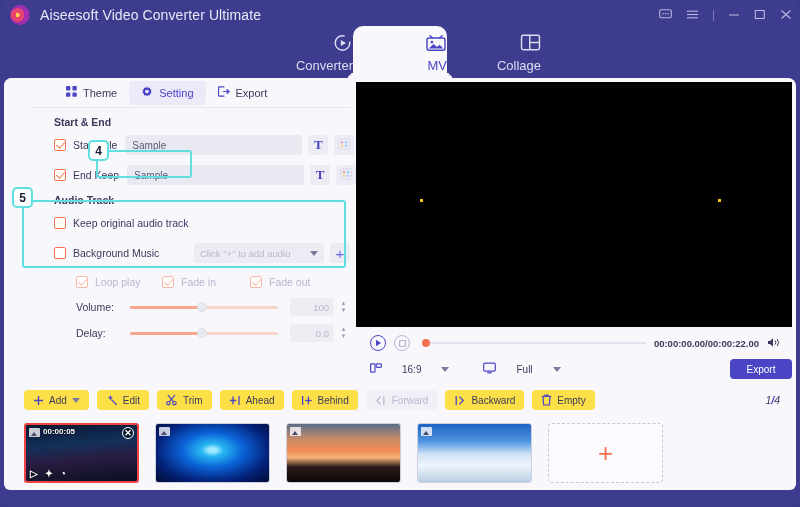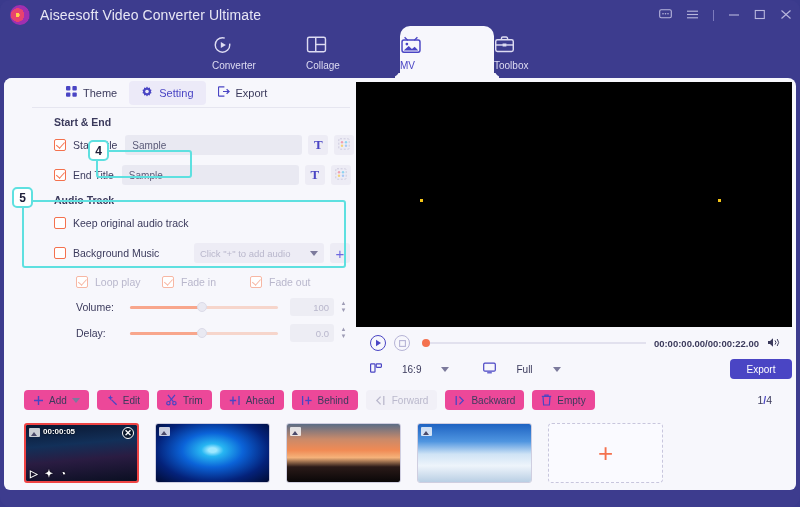--- a/index.html
+++ b/index.html
@@ -39,22 +39,22 @@
   .win-btns span { color: #b9b7dd; font-size: 12px; line-height: 1; display: inline-block; }
   .wb-sep { width: 1px; height: 11px; background: #7d7bbd; }
 
   
   .mainnav {
     position: absolute; top: 26px; left: 0; width: 800px; height: 52px;
     display: flex; justify-content: center; align-items: flex-end; gap: 0;
   }
   .navitem {
     width: 94px; height: 52px;
-    display: flex; flex-direction: column; align-items: flex-start; justify-content: center;
-    color: #dedcf2; font-size: 10px; gap: 5px; position: relative;
+    display: flex; flex-direction: column; align-items: flex-end; justify-content: center;
+    color: #dedcf2; font-size: 13px; gap: 5px; position: relative;
   }
   .navitem.active {
     background: #f7f7fc;
     color: #4a45c4;
     border-radius: 10px 10px 0 0;
   }
   .navitem.active::before, .navitem.active::after {
     content: ""; position: absolute; bottom: 0; width: 10px; height: 10px;
     background: transparent;
   }
@@ -173,26 +173,26 @@
     margin-left: auto; width: 62px; height: 20px; background: #4a45c4; color: #fff;
     border-radius: 4px; font-size: 10px; display: flex; align-items: center; justify-content: center;
   }
 
   
   .toolbar {
     position: absolute; top: 306px; left: 0; width: 792px; height: 32px;
     display: flex; align-items: center; padding-left: 20px; gap: 8px;
   }
   .tbtn {
-    height: 20px; background: #ec4899; border-radius: 4px; padding: 0 9px;
+    height: 20px; background: #fde047; border-radius: 4px; padding: 0 9px;
     display: flex; align-items: center; gap: 5px; font-size: 10px; color: #3b3a5c;
   }
   .tbtn.dim { color: #bab8cc; background: #f1f0f7; }
   .tbtn svg { display: block; }
-  .pagecount { margin-left: auto; margin-right: 24px; font-size: 10.5px; color: #3b3a5c; }
+  .pagecount { margin-left: auto; margin-right: 16px; font-size: 10.5px; color: #3b3a5c; font-style: italic; }
   .pagecount .slash { color: #4a45c4; font-weight: bold; }
 
   
   .thumbstrip {
     position: absolute; top: 338px; left: 0; width: 792px; height: 74px;
     display: flex; align-items: center; padding-left: 20px; gap: 16px;
   }
   .thumb {
     width: 115px; height: 60px; border-radius: 3px; position: relative; overflow: hidden;
     border: 1px solid #cfcee0; flex: none;
@@ -296,52 +296,40 @@
   <div class="mainnav">
     <div class="navitem">
       <span>
         <svg width="21" height="21" viewBox="0 0 22 22">
             <circle cx="11" cy="11.5" r="7.6" fill="none" stroke="#dedcf2" stroke-width="1.5" stroke-dasharray="38 8"></circle>
             <path d="M9.2 8.3 L14.6 11.5 L9.2 14.7 Z" fill="#dedcf2"></path>
           </svg>
       </span>
       <span>Converter</span>
     </div>
-    <div class="navitem">
-      <span>
-        <svg width="21" height="21" viewBox="0 0 22 22">
-            <rect x="1.6" y="3.4" width="18.8" height="15.2" rx="1.8" fill="none" stroke="#dedcf2" stroke-width="1.5"></rect>
-            <line x1="10.2" y1="3.4" x2="10.2" y2="18.6" stroke="#dedcf2" stroke-width="1.5"></line>
-            <line x1="10.2" y1="11" x2="20.4" y2="11" stroke="#dedcf2" stroke-width="1.5"></line>
-          </svg>
-      </span>
-      <span>Collage</span>
-    </div>
     <div class="navitem active">
       <span>
         <svg width="22" height="21" viewBox="0 0 24 22">
             <path d="M5 3 L8.5 6.5 M19 3 L15.5 6.5" stroke="#4a45c4" stroke-width="1.5" fill="none"></path>
             <rect x="2.2" y="6.2" width="19.6" height="13.2" rx="2" fill="none" stroke="#4a45c4" stroke-width="1.6"></rect>
             <circle cx="7.5" cy="10.5" r="1.5" fill="#4a45c4"></circle>
             <path d="M4 17.5 L9.5 12.5 L13 16 L16 13.5 L20 17.5 Z" fill="#4a45c4"></path>
           </svg>
       </span>
       <span>MV</span>
     </div>
     <div class="navitem">
       <span>
         <svg width="21" height="21" viewBox="0 0 22 22">
-            <path d="M7.8 6 V4.6 a1.4 1.4 0 0 1 1.4-1.4 h3.6 a1.4 1.4 0 0 1 1.4 1.4 V6" fill="none" stroke="#dedcf2" stroke-width="1.5"></path>
-            <rect x="1.8" y="6" width="18.4" height="12.4" rx="1.8" fill="none" stroke="#dedcf2" stroke-width="1.5"></rect>
-            <rect x="8.6" y="10" width="4.8" height="3" rx="1" fill="#dedcf2"></rect>
-            <line x1="1.8" y1="11.5" x2="8.6" y2="11.5" stroke="#dedcf2" stroke-width="1.5"></line>
-            <line x1="13.4" y1="11.5" x2="20.2" y2="11.5" stroke="#dedcf2" stroke-width="1.5"></line>
-          </svg>
-      </span>
-      <span>Toolbox</span>
+            <rect x="1.6" y="3.4" width="18.8" height="15.2" rx="1.8" fill="none" stroke="#dedcf2" stroke-width="1.5"></rect>
+            <line x1="10.2" y1="3.4" x2="10.2" y2="18.6" stroke="#dedcf2" stroke-width="1.5"></line>
+            <line x1="10.2" y1="11" x2="20.4" y2="11" stroke="#dedcf2" stroke-width="1.5"></line>
+          </svg>
+      </span>
+      <span>Collage</span>
     </div>
   </div>
 
   <div class="content">
 
     <div class="leftpane">
 
       <div class="subtabs">
         <div class="subtab">
           <span>
@@ -392,21 +380,21 @@
                 <circle cx="8" cy="4.2" r="1.2" fill="#8fd4f0"></circle>
                 <circle cx="4" cy="7.8" r="1.2" fill="#f5d27a"></circle>
                 <circle cx="8" cy="7.8" r="1.2" fill="#a8c8f5"></circle>
               </svg>
           </span>
         </div>
       </div>
 
       <div class="row">
         <div class="cb checked"></div>
-        <div class="rowlabel" style="width:62px">End Title</div>
+        <div class="rowlabel" style="width:62px">End Keep</div>
         <input class="txtinput" value="Sample" style="">
         <div class="iconbtn">
           <span class="tglyph">T</span>
         </div>
         <div class="iconbtn">
           <span>
             <svg width="12" height="12" viewBox="0 0 12 12">
                 <rect x="0.8" y="0.8" width="10.4" height="10.4" rx="1.2" fill="none" stroke="#c9c7dd" stroke-width="0.9" stroke-dasharray="2 1.6"></rect>
                 <circle cx="4" cy="4.2" r="1.2" fill="#f0a0b0"></circle>
                 <circle cx="8" cy="4.2" r="1.2" fill="#8fd4f0"></circle>

